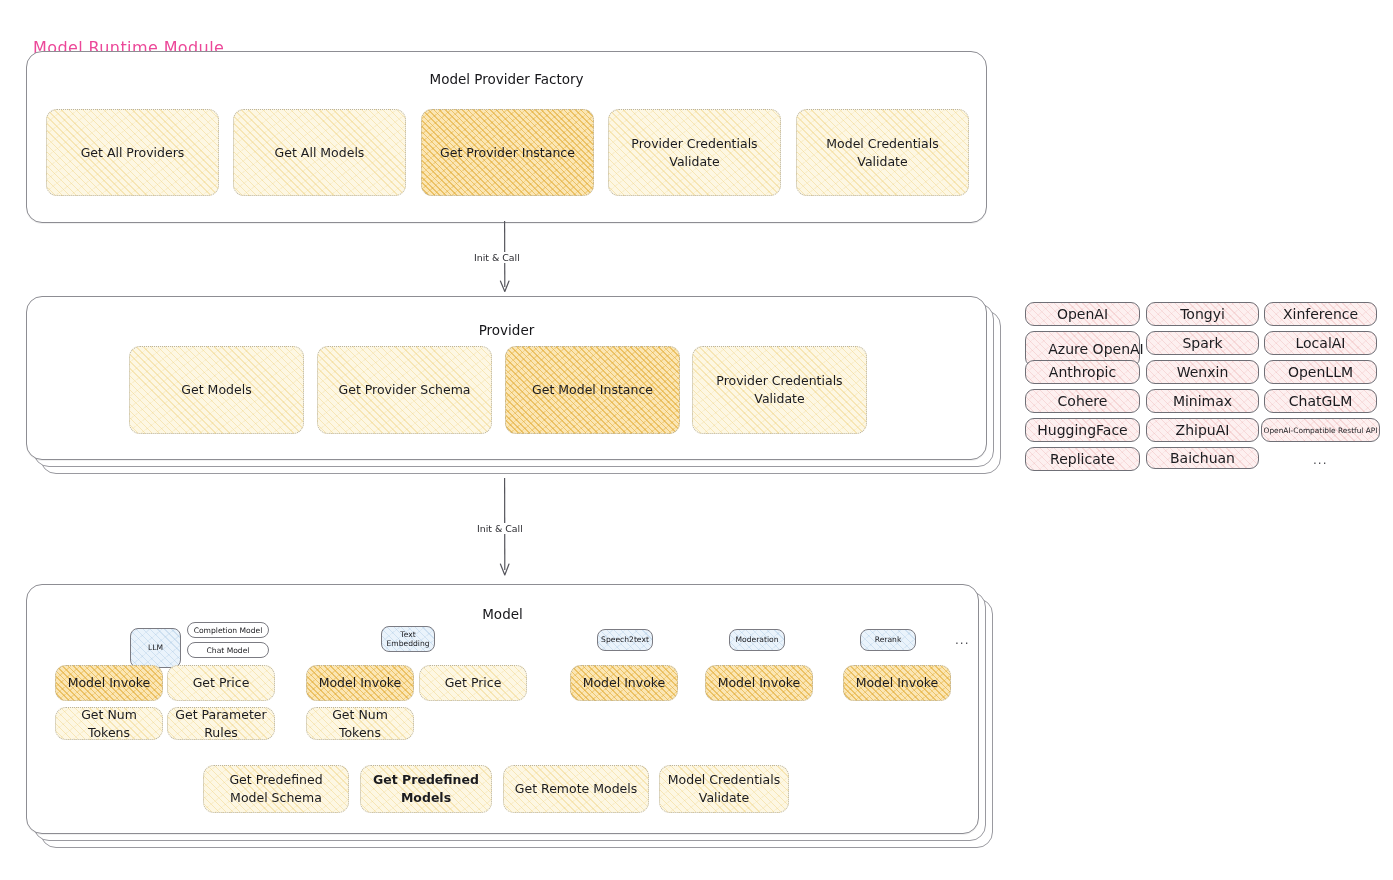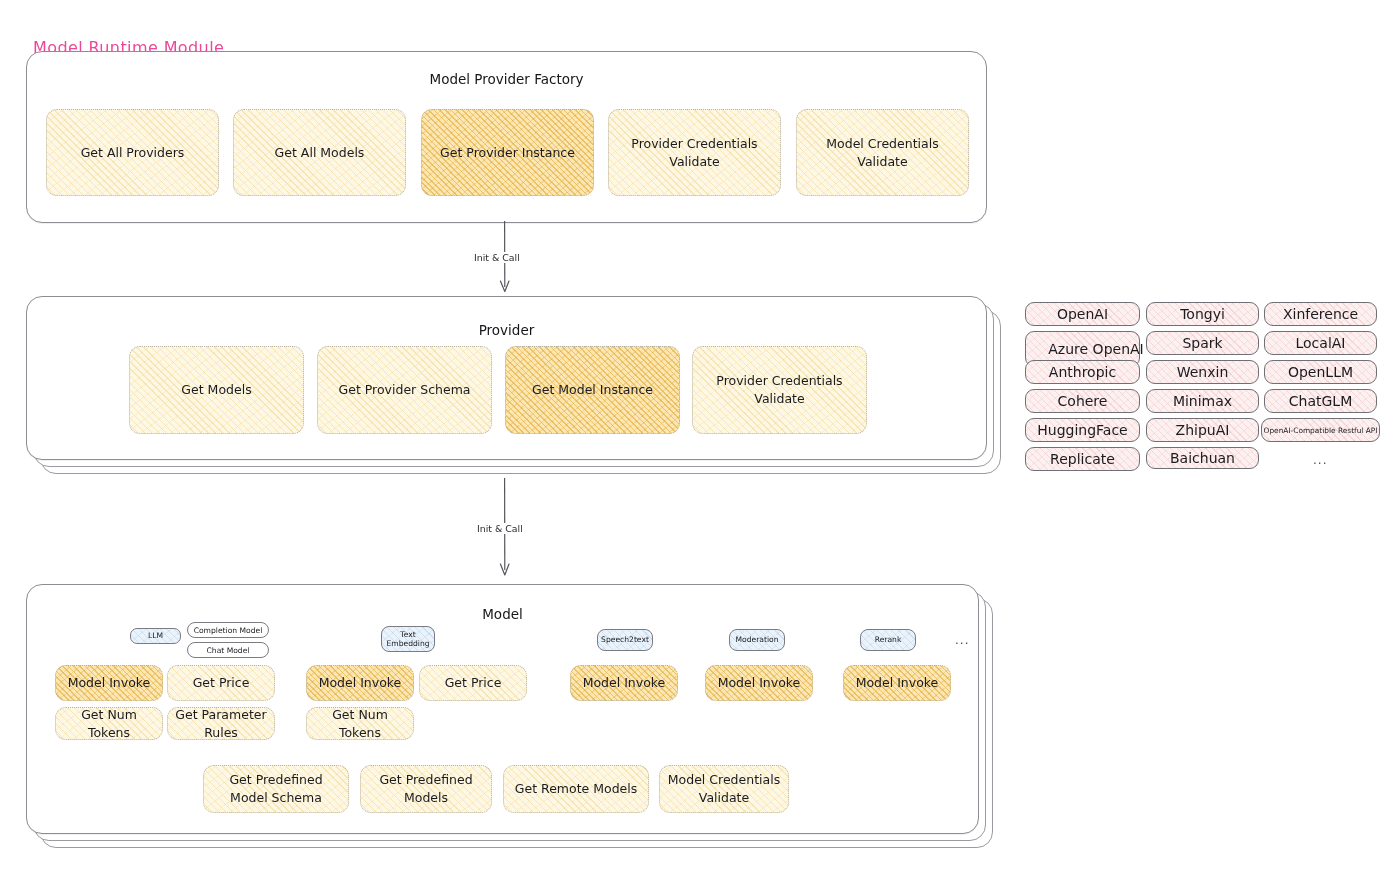--- a/index.html
+++ b/index.html
@@ -273,21 +273,21 @@
   </svg>
 </div>
 <div class="connector-label" style="left:474px; top:523px;">Init &amp; Call</div>
 
 <div class="section-shadow" style="left:40px; top:598px; width:951px; height:248px;"></div>
 <div class="section-shadow" style="left:33px; top:591px; width:951px; height:248px;"></div>
 
 <div class="section-card" style="left:26px; top:584px; width:951px; height:248px; z-index:2;">
   <div class="section-title" style="top:21px;">Model</div>
 
-  <div class="type-chip hatch-blue" style="left:103px; top:43px; width:51px; height:16px;border-radius:7px;">
+  <div class="type-chip hatch-blue" style="left:103px; top:43px; width:51px; height:40px;">
     <span>LLM</span>
   </div>
   <div class="sub-chip" style="left:160px; top:37px; width:82px; height:16px;">
     <span>Completion Model</span>
   </div>
   <div class="sub-chip" style="left:160px; top:57px; width:82px; height:16px;text-align:center;">
     <span>Chat Model</span>
   </div>
 
   <div class="op-box hatch-amber" style="left:28px; top:80px; width:108px; height:36px;">
@@ -335,21 +335,21 @@
   </div>
   <div class="op-box hatch-amber" style="left:816px; top:80px; width:108px; height:36px;">
     <span>Model Invoke</span>
   </div>
 
   <div class="ellipsis-mark" style="left:928px; top:48px;">...</div>
 
   <div class="op-box hatch-cream" style="left:176px; top:180px; width:146px; height:48px;">
     <span>Get Predefined Model Schema</span>
   </div>
-  <div class="op-box hatch-cream" style="left:333px; top:180px; width:132px; height:48px;">
+  <div class="op-box hatch-cream" style="left:333px; top:180px; width:132px; height:48px;font-weight:bold;">
     <span>Get Predefined Models</span>
   </div>
   <div class="op-box hatch-cream" style="left:476px; top:180px; width:146px; height:48px;">
     <span>Get Remote Models</span>
   </div>
   <div class="op-box hatch-cream" style="left:632px; top:180px; width:130px; height:48px;">
     <span>Model Credentials Validate</span>
   </div>
 </div>
 

